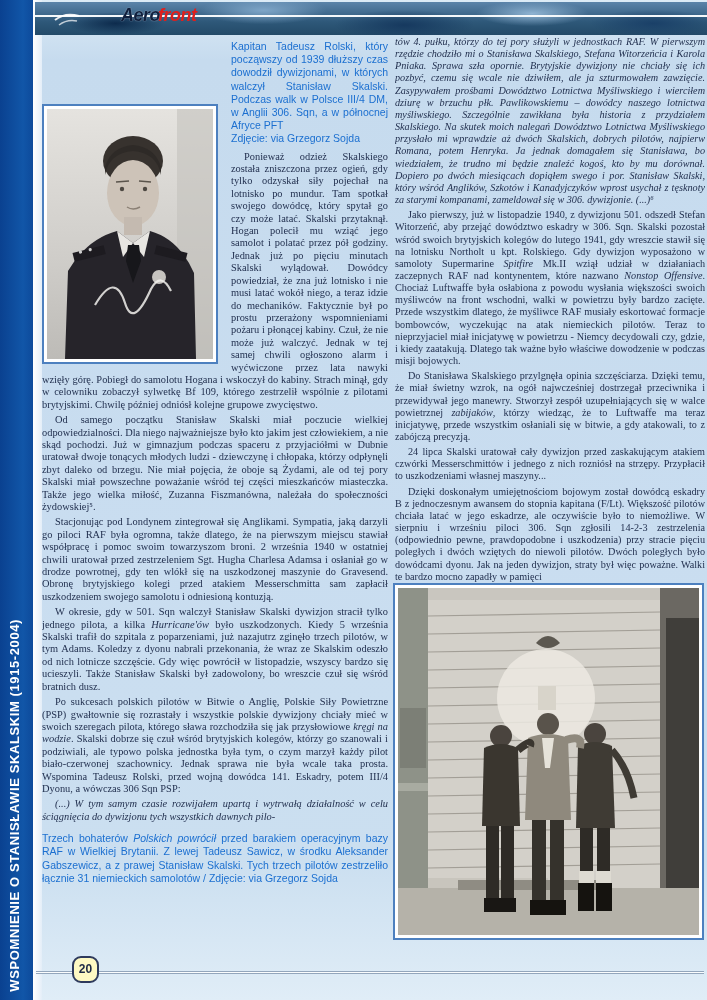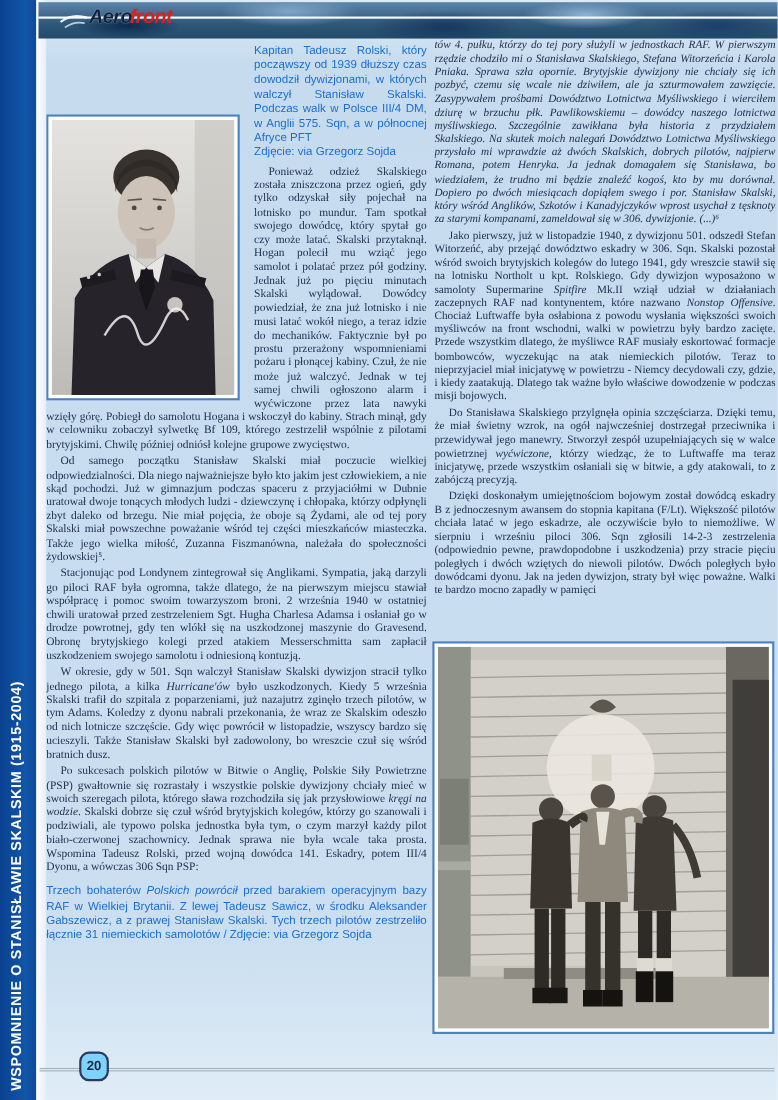--- a/index.html
+++ b/index.html
@@ -41,21 +41,21 @@
   .masthead-line {
     position:absolute; left:0; right:0; top:13px; height:2px; background:#f4f8fb;
   }
   .masthead-swoosh { position:absolute; left:18px; top:4px; }
   .logo {
     position:absolute; left:46px; top:3px;
     font-family:"Liberation Sans","DejaVu Sans",sans-serif;
     font-weight:bold; font-style:italic; font-size:18px; letter-spacing:-0.5px;
     white-space:nowrap;
   }
-  .logo .aero { color:#10203e; text-shadow: 0 0 1px #c9d6e4; }
+  .logo .aero { color:#10203e; text-shadow: 0 0 1px #c9d6e4; margin-left: 40px; }
   .logo .plan { color:#e01f1c; margin-left:-2px; }
 
   
   .left-col {
     position:absolute; left:42px; top:40px; width:346px; height:930px; overflow:hidden;
     color:#22304f; font-size:10.4px; line-height:12.4px;
   }
   .right-col {
     position:absolute; left:395px; top:36px; width:310px; height:546px; overflow:hidden;
     color:#22304f; font-size:10.2px; line-height:12.15px;
@@ -87,21 +87,21 @@
   }
   .group-frame svg { display:block; }
 
   
   .footer-rule {
     position:absolute; left:36px; right:3px; top:971px; height:3px;
     background:#fbfdfe; border-top:1px solid #93a6bc; border-bottom:1px solid #93a6bc;
   }
   .page-badge {
     position:absolute; left:72px; top:956px; width:27px; height:27px; z-index:5;
-    background:#7dd3fc; border:2px solid #2e3a5c; border-radius:9px;
+    background:#fef9c3; border:2px solid #2e3a5c; border-radius:9px;
     color:#1d2945; font-family:"Liberation Sans","DejaVu Sans",sans-serif;
     font-weight:bold; font-size:12px; line-height:23px; text-align:center;
   }
 </style>
 </head>
 <body>
 
 <div class="sidebar"></div>
 <div class="sidebar-title">WSPOMNIENIE O STANISŁAWIE SKALSKIM (1915-2004)</div>
 <div class="margin-strip"></div>
@@ -145,40 +145,42 @@
       <rect x="26" y="140" width="32" height="9" fill="#1d1b20" transform="rotate(-14 42 144)"></rect>
       <rect x="108" y="140" width="32" height="9" fill="#1d1b20" transform="rotate(14 124 144)"></rect>
       <circle cx="34" cy="141" r="1.6" fill="#cfcfcf" transform="rotate(-14 42 144)"></circle>
       <circle cx="44" cy="141" r="1.6" fill="#cfcfcf" transform="rotate(-14 42 144)"></circle>
       <circle cx="112" cy="168" r="7" fill="#d8d5cf" opacity="0.9"></circle>
       <path d="M48 196 q 20 -34 30 -2 q 8 26 26 -14 q 10 -18 20 2" stroke="#f1f0ec" stroke-width="2.2" fill="none" opacity="0.85"></path>
     </svg>
   </div>
 
   <div class="caption">
-    <div>Kapitan Tadeusz Rolski, który począwszy od 1939 dłuższy czas dowodził dywizjonami, w których walczył Stanisław Skalski. Podczas walk w Polsce III/4 DM, w Anglii 575. Sqn, a w północnej Afryce PFT</div>
+    <div>Kapitan Tadeusz Rolski, który począwszy od 1939 dłuższy czas dowodził dywizjonami, w których walczył Stanisław Skalski. Podczas walk w Polsce III/4 DM, w Anglii 306. Sqn, a w północnej Afryce PFT</div>
     <div class="credit">Zdjęcie: via Grzegorz Sojda</div>
   </div>
 
   <div style="margin-top:5px;">
       <p class="para">Ponieważ odzież Skalskiego została zniszczona przez ogień, gdy tylko odzyskał siły pojechał na lotnisko po mundur. Tam spotkał swojego dowódcę, który spytał go czy może latać. Skalski przytaknął. Hogan polecił mu wziąć jego samolot i polatać przez pół godziny. Jednak już po pięciu minutach Skalski wylądował. Dowódcy powiedział, że zna już lotnisko i nie musi latać wokół niego, a teraz idzie do mechaników. Faktycznie był po prostu przerażony wspomnieniami pożaru i płonącej kabiny. Czuł, że nie może już walczyć. Jednak w tej samej chwili ogłoszono alarm i wyćwiczone przez lata nawyki wzięły górę. Pobiegł do samolotu Hogana i wskoczył do kabiny. Strach minął, gdy w celowniku zobaczył sylwetkę Bf 109, którego zestrzelił wspólnie z pilotami brytyjskimi. Chwilę później odniósł kolejne grupowe zwycięstwo.</p>
       <p class="para">Od samego początku Stanisław Skalski miał poczucie wielkiej odpowiedzialności. Dla niego najważniejsze było kto jakim jest człowiekiem, a nie skąd pochodzi. Już w gimnazjum podczas spaceru z przyjaciółmi w Dubnie uratował dwoje tonących młodych ludzi - dziewczynę i chłopaka, którzy odpłynęli zbyt daleko od brzegu. Nie miał pojęcia, że oboje są Żydami, ale od tej pory Skalski miał powszechne poważanie wśród tej części mieszkańców miasteczka. Także jego wielka miłość, Zuzanna Fiszmanówna, należała do społeczności żydowskiej⁵.</p>
       <p class="para">Stacjonując pod Londynem zintegrował się Anglikami. Sympatia, jaką darzyli go piloci RAF była ogromna, także dlatego, że na pierwszym miejscu stawiał współpracę i pomoc swoim towarzyszom broni. 2 września 1940 w ostatniej chwili uratował przed zestrzeleniem Sgt. Hugha Charlesa Adamsa i osłaniał go w drodze powrotnej, gdy ten wlókł się na uszkodzonej maszynie do Gravesend. Obronę brytyjskiego kolegi przed atakiem Messerschmitta sam zapłacił uszkodzeniem swojego samolotu i odniesioną kontuzją.</p>
       <p class="para">W okresie, gdy w 501. Sqn walczył Stanisław Skalski dywizjon stracił tylko jednego pilota, a kilka <i>Hurricane'ów</i> było uszkodzonych. Kiedy 5 września Skalski trafił do szpitala z poparzeniami, już nazajutrz zginęło trzech pilotów, w tym Adams. Koledzy z dyonu nabrali przekonania, że wraz ze Skalskim odeszło od nich lotnicze szczęście. Gdy więc powrócił w listopadzie, wszyscy bardzo się ucieszyli. Także Stanisław Skalski był zadowolony, bo wreszcie czuł się wśród bratnich dusz.</p>
       <p class="para">Po sukcesach polskich pilotów w Bitwie o Anglię, Polskie Siły Powietrzne (PSP) gwałtownie się rozrastały i wszystkie polskie dywizjony chciały mieć w swoich szeregach pilota, którego sława rozchodziła się jak przysłowiowe <i>kręgi na wodzie</i>. Skalski dobrze się czuł wśród brytyjskich kolegów, którzy go szanowali i podziwiali, ale typowo polska jednostka była tym, o czym marzył każdy pilot biało-czerwonej szachownicy. Jednak sprawa nie była wcale taka prosta. Wspomina Tadeusz Rolski, przed wojną dowódca 141. Eskadry, potem III/4 Dyonu, a wówczas 306 Sqn PSP:</p>
+      <p class="para italic">(...) W tym samym czasie rozwijałem upartą i wytrwałą działalność w celu ściągnięcia do dywizjonu tych wszystkich dawnych pilo-</p>
     </div>
 
   <div class="caption caption-bottom">Trzech bohaterów <i>Polskich powrócił</i> przed barakiem operacyjnym bazy RAF w Wielkiej Brytanii. Z lewej Tadeusz Sawicz, w środku Aleksander Gabszewicz, a z prawej Stanisław Skalski. Tych trzech pilotów zestrzeliło łącznie 31 niemieckich samolotów / Zdjęcie: via Grzegorz Sojda</div>
 </div>
 
 <div class="right-col">
   <div>
       <p class="para italic no-indent">tów 4. pułku, którzy do tej pory służyli w jednostkach RAF. W pierwszym rzędzie chodziło mi o Stanisława Skalskiego, Stefana Witorzeńcia i Karola Pniaka. Sprawa szła opornie. Brytyjskie dywizjony nie chciały się ich pozbyć, czemu się wcale nie dziwiłem, ale ja szturmowałem zawzięcie. Zasypywałem prośbami Dowództwo Lotnictwa Myśliwskiego i wierciłem dziurę w brzuchu płk. Pawlikowskiemu – dowódcy naszego lotnictwa myśliwskiego. Szczególnie zawikłana była historia z przydziałem Skalskiego. Na skutek moich nalegań Dowództwo Lotnictwa Myśliwskiego przysłało mi wprawdzie aż dwóch Skalskich, dobrych pilotów, najpierw Romana, potem Henryka. Ja jednak domagałem się Stanisława, bo wiedziałem, że trudno mi będzie znaleźć kogoś, kto by mu dorównał. Dopiero po dwóch miesiącach dopiąłem swego i por. Stanisław Skalski, który wśród Anglików, Szkotów i Kanadyjczyków wprost usychał z tęsknoty za starymi kompanami, zameldował się w 306. dywizjonie. (...)⁶</p>
       <p class="para">Jako pierwszy, już w listopadzie 1940, z dywizjonu 501. odszedł Stefan Witorzeńć, aby przejąć dowództwo eskadry w 306. Sqn. Skalski pozostał wśród swoich brytyjskich kolegów do lutego 1941, gdy wreszcie stawił się na lotnisku Northolt u kpt. Rolskiego. Gdy dywizjon wyposażono w samoloty Supermarine <i>Spitfire</i> Mk.II wziął udział w działaniach zaczepnych RAF nad kontynentem, które nazwano <i>Nonstop Offensive</i>. Chociaż Luftwaffe była osłabiona z powodu wysłania większości swoich myśliwców na front wschodni, walki w powietrzu były bardzo zacięte. Przede wszystkim dlatego, że myśliwce RAF musiały eskortować formacje bombowców, wyczekując na atak niemieckich pilotów. Teraz to nieprzyjaciel miał inicjatywę w powietrzu - Niemcy decydowali czy, gdzie, i kiedy zaatakują. Dlatego tak ważne było właściwe dowodzenie w podczas misji bojowych.</p>
-      <p class="para">Do Stanisława Skalskiego przylgnęła opinia szczęściarza. Dzięki temu, że miał świetny wzrok, na ogół najwcześniej dostrzegał przeciwnika i przewidywał jego manewry. Stworzył zespół uzupełniających się w walce powietrznej <i>wyćwiczone</i>, którzy wiedząc, że to Luftwaffe ma teraz inicjatywę, przede wszystkim osłaniali się w bitwie, a gdy atakowali, to z zabójczą precyzją.</p>
+      <p class="para">Do Stanisława Skalskiego przylgnęła opinia szczęściarza. Dzięki temu, że miał świetny wzrok, na ogół najwcześniej dostrzegał przeciwnika i przewidywał jego manewry. Stworzył zespół uzupełniających się w walce powietrznej <i>zabijaków</i>, którzy wiedząc, że to Luftwaffe ma teraz inicjatywę, przede wszystkim osłaniali się w bitwie, a gdy atakowali, to z zabójczą precyzją.</p>
+      <p class="para">24 lipca Skalski uratował cały dywizjon przed zaskakującym atakiem czwórki Messerschmittów i jednego z nich rozniósł na strzępy. Przypłacił to uszkodzeniami własnej maszyny...</p>
       <p class="para">Dzięki doskonałym umiejętnościom bojowym został dowódcą eskadry B z jednoczesnym awansem do stopnia kapitana (F/Lt). Większość pilotów chciała latać w jego eskadrze, ale oczywiście było to niemożliwe. W sierpniu i wrześniu piloci 306. Sqn zgłosili 14-2-3 zestrzelenia (odpowiednio pewne, prawdopodobne i uszkodzenia) przy stracie pięciu poległych i dwóch wziętych do niewoli pilotów. Dwóch poległych było dowódcami dyonu. Jak na jeden dywizjon, straty był więc poważne. Walki te bardzo mocno zapadły w pamięci</p>
     </div>
 </div>
 
 <div class="group-frame">
   <svg width="301" height="347" viewBox="0 0 301 347">
     <rect width="301" height="347" fill="#c9c6bf"></rect>
     <rect x="0" y="0" width="30" height="300" fill="#8e9288"></rect>
     <rect x="2" y="120" width="26" height="60" fill="#7c7f76"></rect>
     <rect x="0" y="195" width="30" height="8" fill="#a8aba1"></rect>

